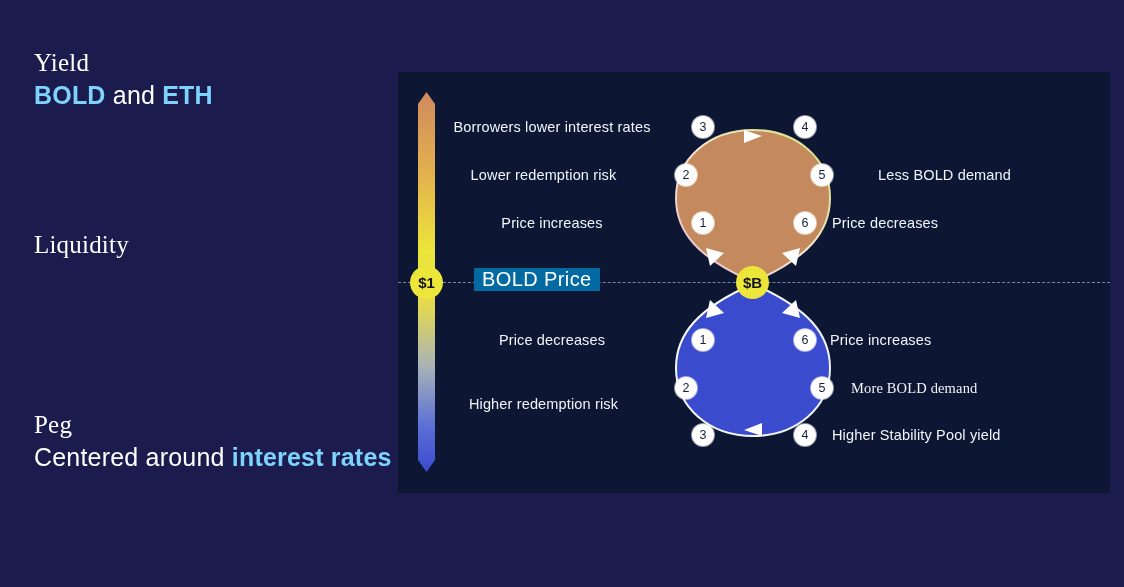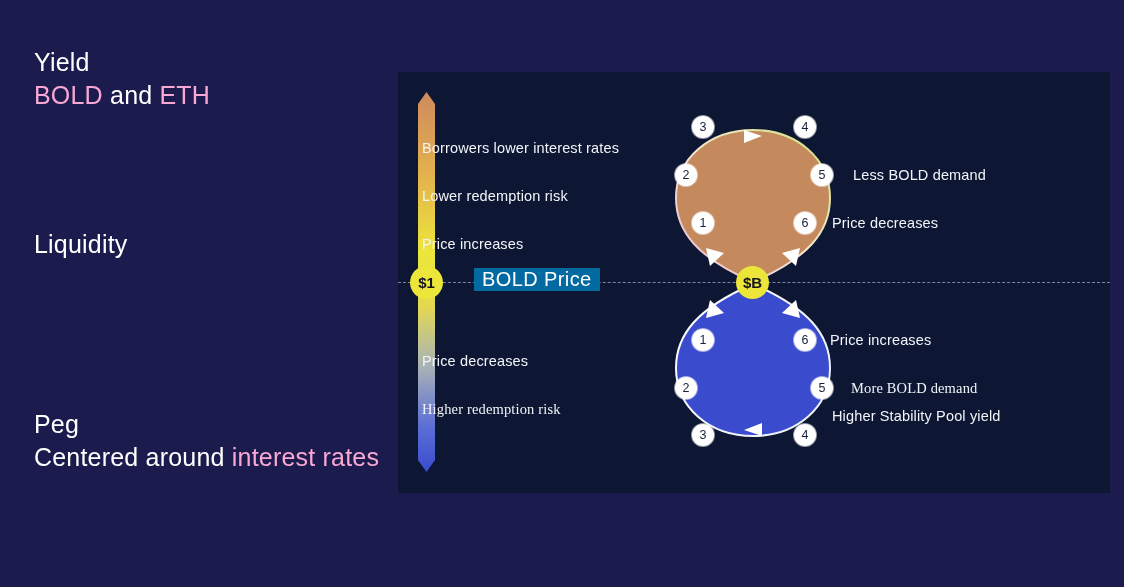--- a/index.html
+++ b/index.html
@@ -27,29 +27,30 @@
   .side-block { position: absolute; left: 0; }
   .side-block.b1 { top: 46px; }
   .side-block.b2 { top: 228px; }
   .side-block.b3 { top: 408px; }
   .side-title {
     font-size: 25px;
     color: #ffffff;
     line-height: 1.32;
     letter-spacing: .2px;
     white-space: nowrap;
+    font-family: Liberation Serif, serif;
   }
   .side-sub {
     font-size: 25px;
     line-height: 1.32;
     letter-spacing: .2px;
     color: #ffffff;
     white-space: nowrap;
   }
-  .accent { color: #f9a8d4; }
+  .accent { color: #7dd3fc; font-weight: bold; }
 
   
   .panel {
     position: absolute;
     left: 398px;
     top: 72px;
     width: 712px;
     height: 421px;
     background: #0d1733;
   }
@@ -130,21 +131,21 @@
   }
 
   
   .cap {
     position: absolute;
     font-size: 14.5px;
     color: #f2f4fa;
     white-space: nowrap;
     letter-spacing: .15px;
   }
-  .cap.right-align { text-align: left; margin-top: 21px; }
+  .cap.right-align { text-align: center; }
 </style>
 </head>
 <body>
 
 <div class="stage">
 
   <div class="sidebar">
 
     <div class="side-block b1">
       <div class="side-title">Yield</div>
@@ -224,32 +225,32 @@
     <div class="step" style="left:294px; top:140px;">1</div>
 
     <div class="cap right-align" style="left:24px;  top:47px;  width:260px;">Borrowers lower interest rates</div>
     <div class="cap right-align" style="left:24px;  top:95px;  width:243px;">Lower redemption risk</div>
     <div class="cap right-align" style="left:24px;  top:143px; width:260px;">Price increases</div>
 
     <div class="step" style="left:396px; top:44px;">4</div>
     <div class="step" style="left:413px; top:92px;">5</div>
     <div class="step" style="left:396px; top:140px;">6</div>
 
-    <div class="cap" style="left:455px; top:95px;text-align:right;">Less BOLD demand</div>
+    <div class="cap" style="left:480px; top:95px;text-align:right;">Less BOLD demand</div>
     <div class="cap" style="left:434px; top:143px;">Price decreases</div>
 
     <div class="step" style="left:294px; top:257px;">1</div>
     <div class="step" style="left:277px; top:305px;">2</div>
     <div class="step" style="left:294px; top:352px;">3</div>
 
     <div class="cap right-align" style="left:24px; top:260px; width:260px;">Price decreases</div>
-    <div class="cap right-align" style="left:24px; top:308px; width:243px;font-family:Liberation Serif, serif;">Higher redemption risk</div>
+    <div class="cap right-align" style="left:24px; top:324px; width:243px;">Higher redemption risk</div>
 
     <div class="step" style="left:396px; top:257px;">6</div>
     <div class="step" style="left:413px; top:305px;">5</div>
     <div class="step" style="left:396px; top:352px;">4</div>
 
     <div class="cap" style="left:432px; top:260px;">Price increases</div>
     <div class="cap" style="left:453px; top:308px;font-family:Liberation Serif, serif;">More BOLD demand</div>
-    <div class="cap" style="left:434px; top:336px;text-align:center;">Higher Stability Pool yield</div>
+    <div class="cap" style="left:434px; top:355px;text-align:center;">Higher Stability Pool yield</div>
 
   </div>
 </div>
 
 </body></html>

